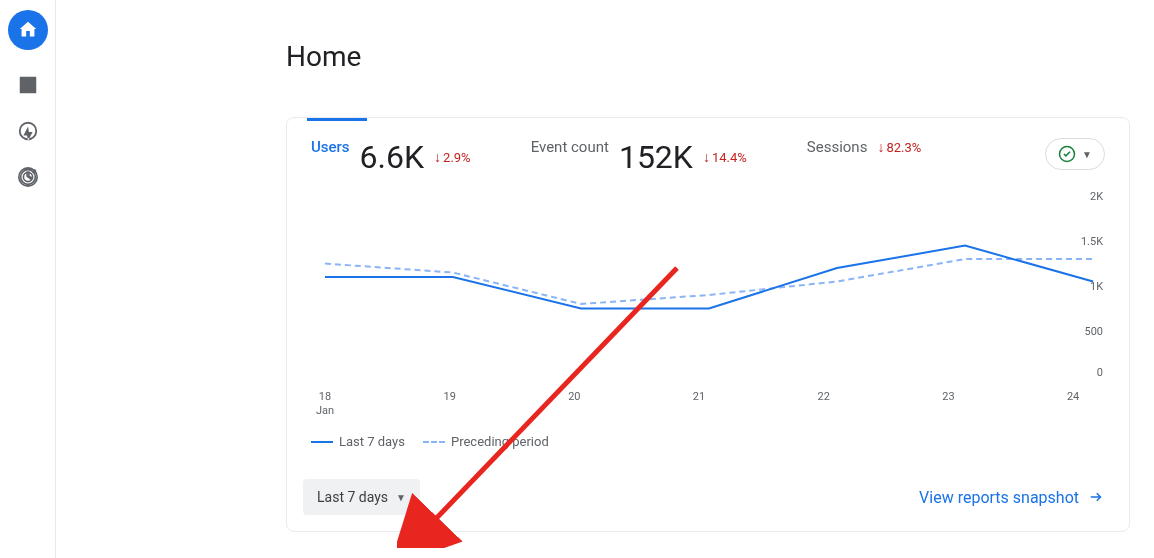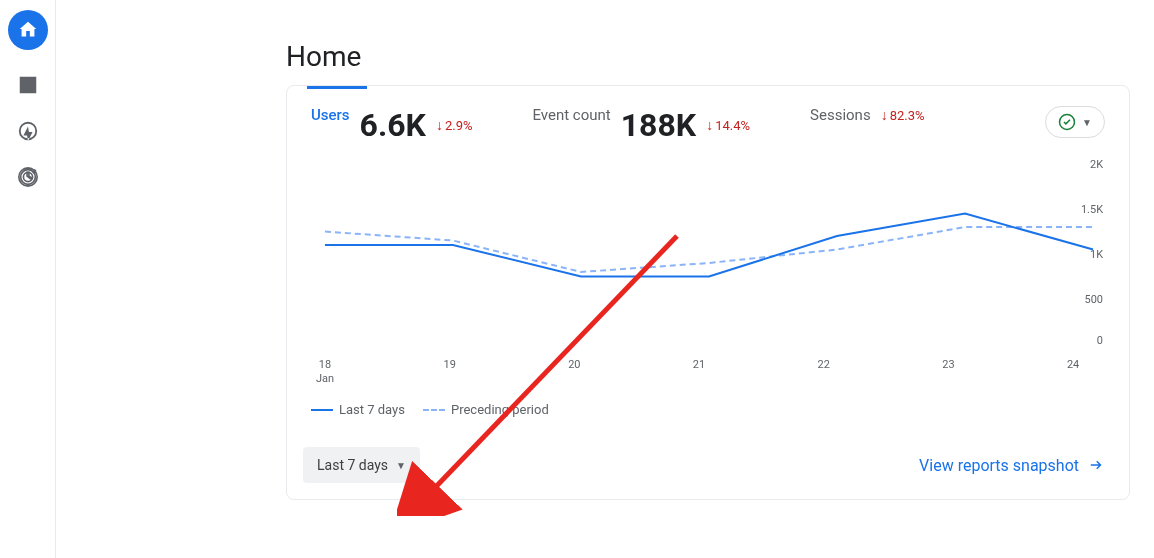--- a/index.html
+++ b/index.html
@@ -7,30 +7,30 @@
 
     .sidebar { width: 56px; display: flex; flex-direction: column; align-items: center; padding-top: 10px; gap: 24px; border-right: 1px solid #e8eaed; }
     .nav-icon { width: 40px; height: 40px; display: flex; align-items: center; justify-content: center; border-radius: 50%; cursor: pointer; }
     .nav-icon.active { background: #1a73e8; }
     .nav-icon svg { width: 22px; height: 22px; }
     .nav-icon.active svg { fill: #fff; }
     .nav-icon:not(.active) svg { fill: #5f6368; }
     .nav-icon:not(.active) { width: 22px; height: 22px; border-radius: 0; }
 
     .main { flex: 1; padding: 40px 20px 20px 230px; }
-    .title { font-size: 28px; color: #202124; font-weight: 400; margin-bottom: 12px; }
+    .title { font-size: 28px; color: #202124; font-weight: 400; margin-bottom: 44px; }
 
     .card { background: #fff; border: 1px solid #e8eaed; border-radius: 8px; padding: 0; width: 844px; position: relative; }
     .tab-indicator { position: absolute; top: 0; left: 20px; width: 60px; height: 3px; background: #1a73e8; }
 
     .metrics-row { display: flex; padding: 20px 24px 12px 24px; gap: 60px; align-items: flex-start; }
     .metric { display: flex; flex-direction: row; gap: 10px; min-width: 120px; }
     .metric-label { font-size: 15px; color: #5f6368; font-weight: 400; }
     .metric-label.active { color: #1a73e8; font-weight: 500; }
-    .metric-value { font-size: 32px; color: #202124; font-weight: 700; }
+    .metric-value { font-size: 32px; color: #202124; font-weight: 400; }
     .metric-change { font-size: 13px; display: flex; align-items: center; gap: 2px; }
     .metric-change.down { color: #c5221f; }
     .metric-change.up { color: #188038; }
     .arrow-icon { font-size: 14px; }
 
     .verify-pill { margin-left: auto; display: flex; align-items: center; gap: 6px; border: 1px solid #dadce0; border-radius: 18px; padding: 6px 12px; cursor: pointer; }
     .verify-pill svg { width: 18px; height: 18px; }
     .caret { color: #5f6368; font-size: 10px; }
 
     .chart-wrap { position: relative; padding: 0 18px; text-align: right; }
@@ -90,21 +90,21 @@
       <div class="metric">
         <span class="metric-label active">Users</span>
         <span class="metric-value">6.6K</span>
         <span class="metric-change down">
             <span class="arrow-icon">↓</span>
             <span>2.9%</span>
           </span>
       </div>
       <div class="metric">
         <span class="metric-label">Event count</span>
-        <span class="metric-value">188K</span>
+        <span class="metric-value">152K</span>
         <span class="metric-change down">
             <span class="arrow-icon">↓</span>
             <span>14.4%</span>
           </span>
       </div>
       <div class="metric">
         <span class="metric-label">Sessions</span>
         <span class="metric-change down">
             <span class="arrow-icon">↓</span>
             <span>82.3%</span>

